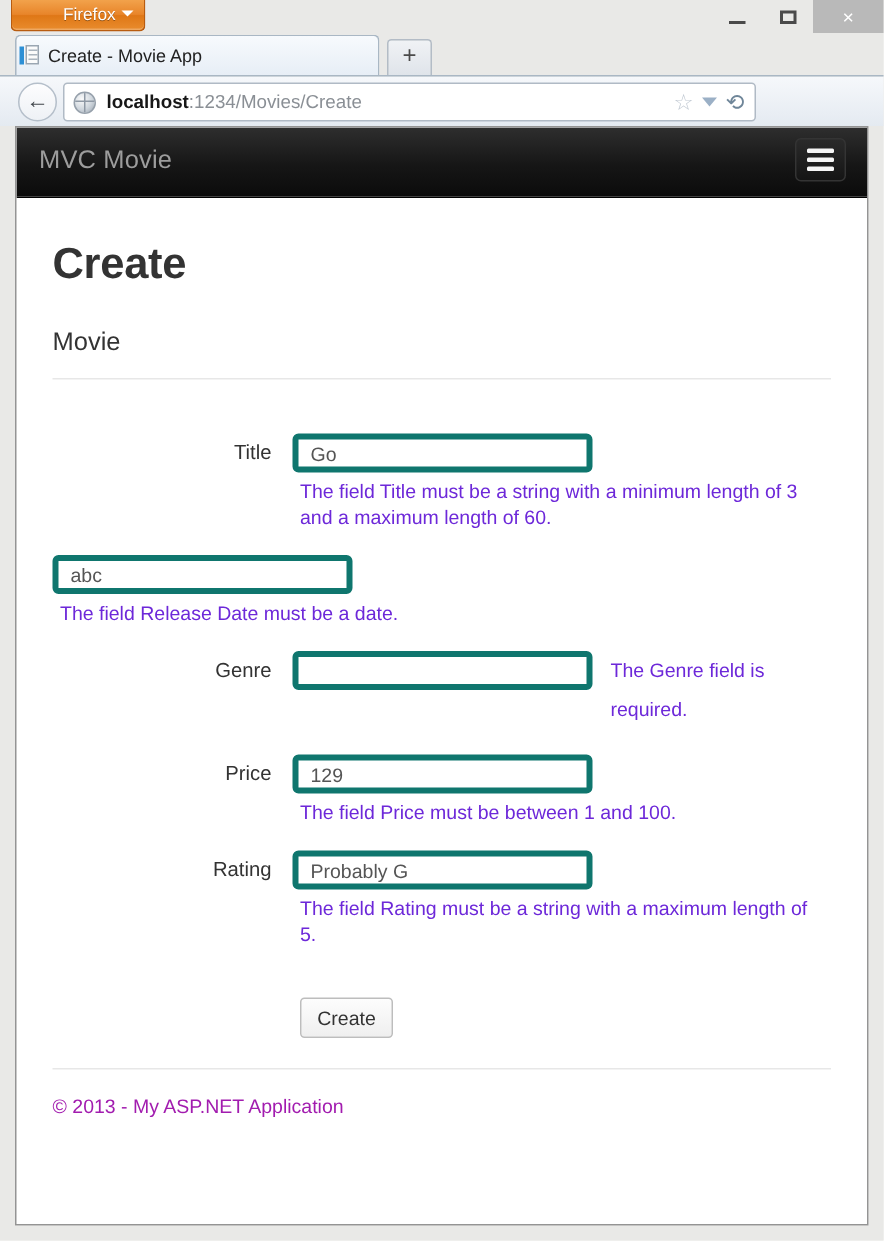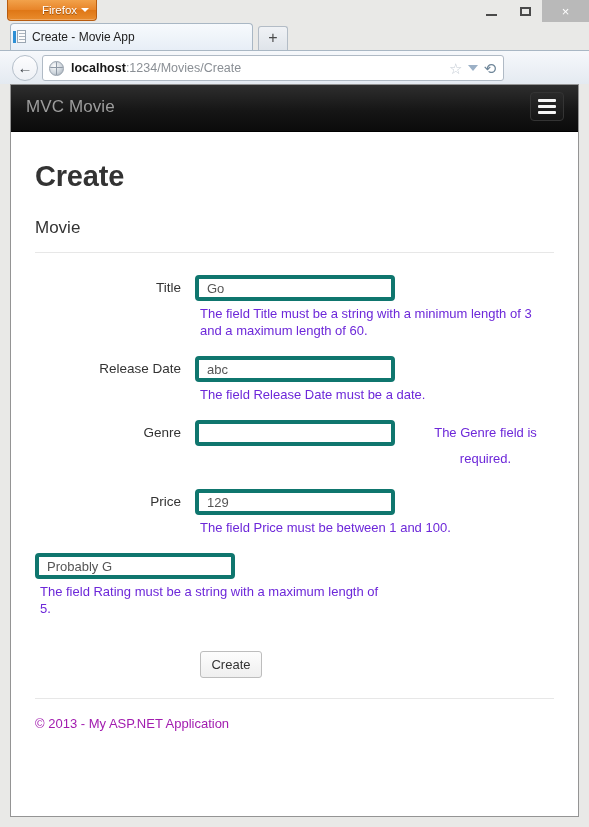--- a/index.html
+++ b/index.html
@@ -313,21 +313,21 @@
     color: #333333;
     margin: 25px 0 0 10px;
   }
   hr.rule {
     border: none;
     border-top: 1px solid #e7e7e7;
     margin: 14px 10px 0 10px;
   }
 
   .form {
-    margin-top: 22px;
+    margin-top: 36px;
     padding-left: 10px;
   }
   .form-row {
     display: flex;
     align-items: flex-start;
     margin-bottom: 0;
   }
   .form-label {
     width: 160px;
     text-align: right;
@@ -360,21 +360,20 @@
     color: #6d28d9;
     line-height: 17px;
     margin: 4px 0 0 5px;
     max-width: 350px;
   }
   .field-error.inline {
     display: inline-block;
     margin: 0 0 0 12px;
     vertical-align: top;
     line-height: 26px;
-    text-align: center;
   }
   .row-inline {
     display: flex;
     align-items: flex-start;
   }
   .row-gap { height: 17px; }
 
   .submit-row {
     display: flex;
     margin-top: 34px;
@@ -479,21 +478,20 @@
         <div class="form-row">
           <label class="form-label">Title</label>
           <div class="form-field">
             <input class="form-input" type="text" value="Go" style="">
             <div class="field-error">The field Title must be a string with a minimum length of 3 and a maximum length of 60.</div>
           </div>
         </div>
         <div class="row-gap"></div>
 
         <div class="form-row">
-          <label class="form-label">Release Date</label>
           <div class="form-field">
             <input class="form-input" type="text" value="abc" style="">
             <div class="field-error">The field Release Date must be a date.</div>
           </div>
         </div>
         <div class="row-gap"></div>
 
         <div class="form-row">
           <label class="form-label">Genre</label>
           <div class="form-field row-inline">
@@ -506,20 +504,21 @@
         <div class="form-row">
           <label class="form-label">Price</label>
           <div class="form-field">
             <input class="form-input" type="text" value="129" style="">
             <div class="field-error">The field Price must be between 1 and 100.</div>
           </div>
         </div>
         <div class="row-gap"></div>
 
         <div class="form-row">
+          <label class="form-label">Rating</label>
           <div class="form-field">
             <input class="form-input" type="text" value="Probably G" style="">
             <div class="field-error">The field Rating must be a string with a maximum length of 5.</div>
           </div>
         </div>
 
         <div class="submit-row">
           <div class="submit-spacer"></div>
           <button type="button" class="btn-create">Create</button>
         </div>

